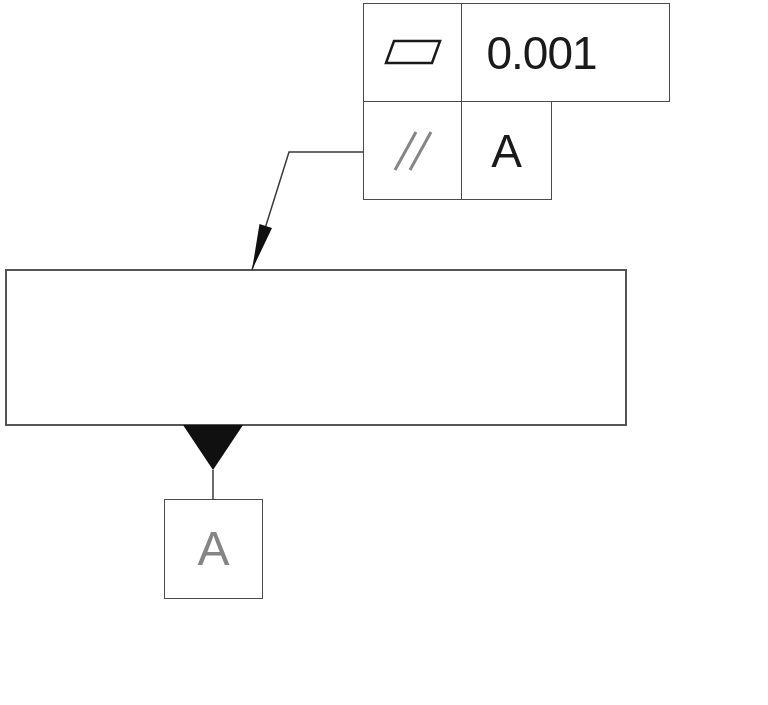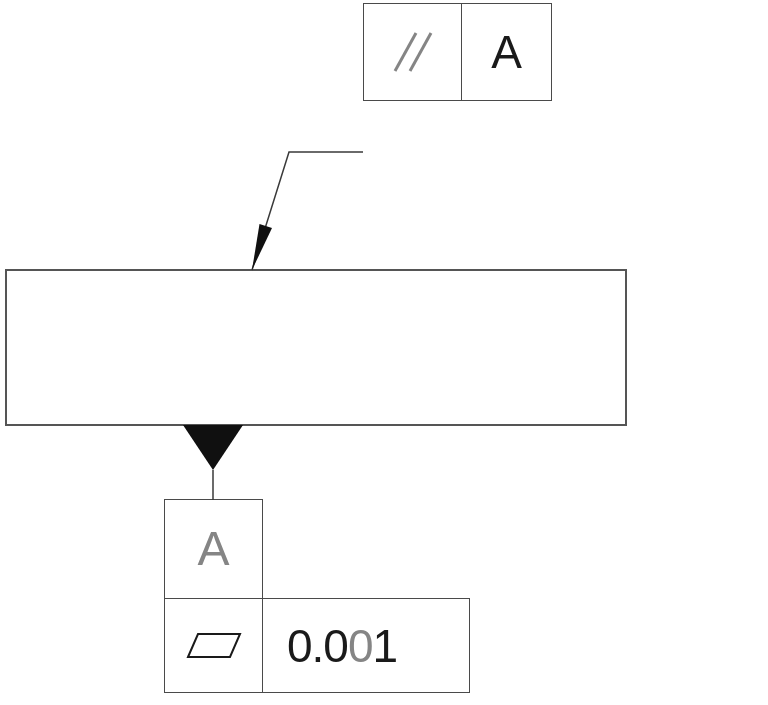--- a/index.html
+++ b/index.html
@@ -57,51 +57,45 @@
   .leader-path{fill:none;stroke:#3a3a3a;stroke-width:1.5;}
   .arrow-fill{fill:#101010;stroke:none;}
   .stem-line{stroke:#3a3a3a;stroke-width:1.5;}
 </style>
 </head>
 <body>
 
 <div class="canvas">
 
   <div class="fcf top-frame">
+    <div class="fcf-row">
+      <div class="cell sym">
+        <svg class="flatness-svg" width="60" height="30" viewBox="0 0 60 30">
+          <polygon points="3,25 11,3 57,3 49,25" stroke-width="2.5"></polygon>
+        </svg>
+      </div>
+      <div class="cell val tol-text shift-left">0.001</div>
+    </div>
     <div class="fcf-row row2">
       <div class="cell sym">
         <svg class="parallelism-svg" width="46" height="44" viewBox="0 0 46 44">
           <line x1="5" y1="41" x2="26" y2="3"></line>
           <line x1="20" y1="41" x2="41" y2="3"></line>
         </svg>
       </div>
       <div class="cell dat datum-letter">A</div>
     </div>
   </div>
 
   <div class="part-rect"></div>
 
   <div class="datum-box">
     <span class="datum-letter">A</span>
   </div>
 
-  <div class="fcf bottom-frame">
-    <div class="fcf-row">
-      <div class="cell sym">
-        <svg class="flatness-svg" width="56" height="28" viewBox="0 0 56 28">
-          <polygon points="2,25 12,2 54,2 44,25" stroke-width="2"></polygon>
-        </svg>
-      </div>
-      <div class="cell val tol-text shift-left">
-        <span>0.0</span>
-          <span class="gray-digit">0</span>
-          <span>1</span>
-      </div>
-    </div>
-  </div>
 
   <svg class="overlay" viewBox="0 0 768 705">
     <polyline class="leader-path" points="363,152 289,152 252,270"></polyline>
     <polygon class="arrow-fill" points="252,270 272,228 259.5,224"></polygon>
     <polygon class="arrow-fill" points="183,425 243,425 213,470"></polygon>
     <line class="stem-line" x1="213" y1="470" x2="213" y2="500"></line>
   </svg>
 
 </div>
 

